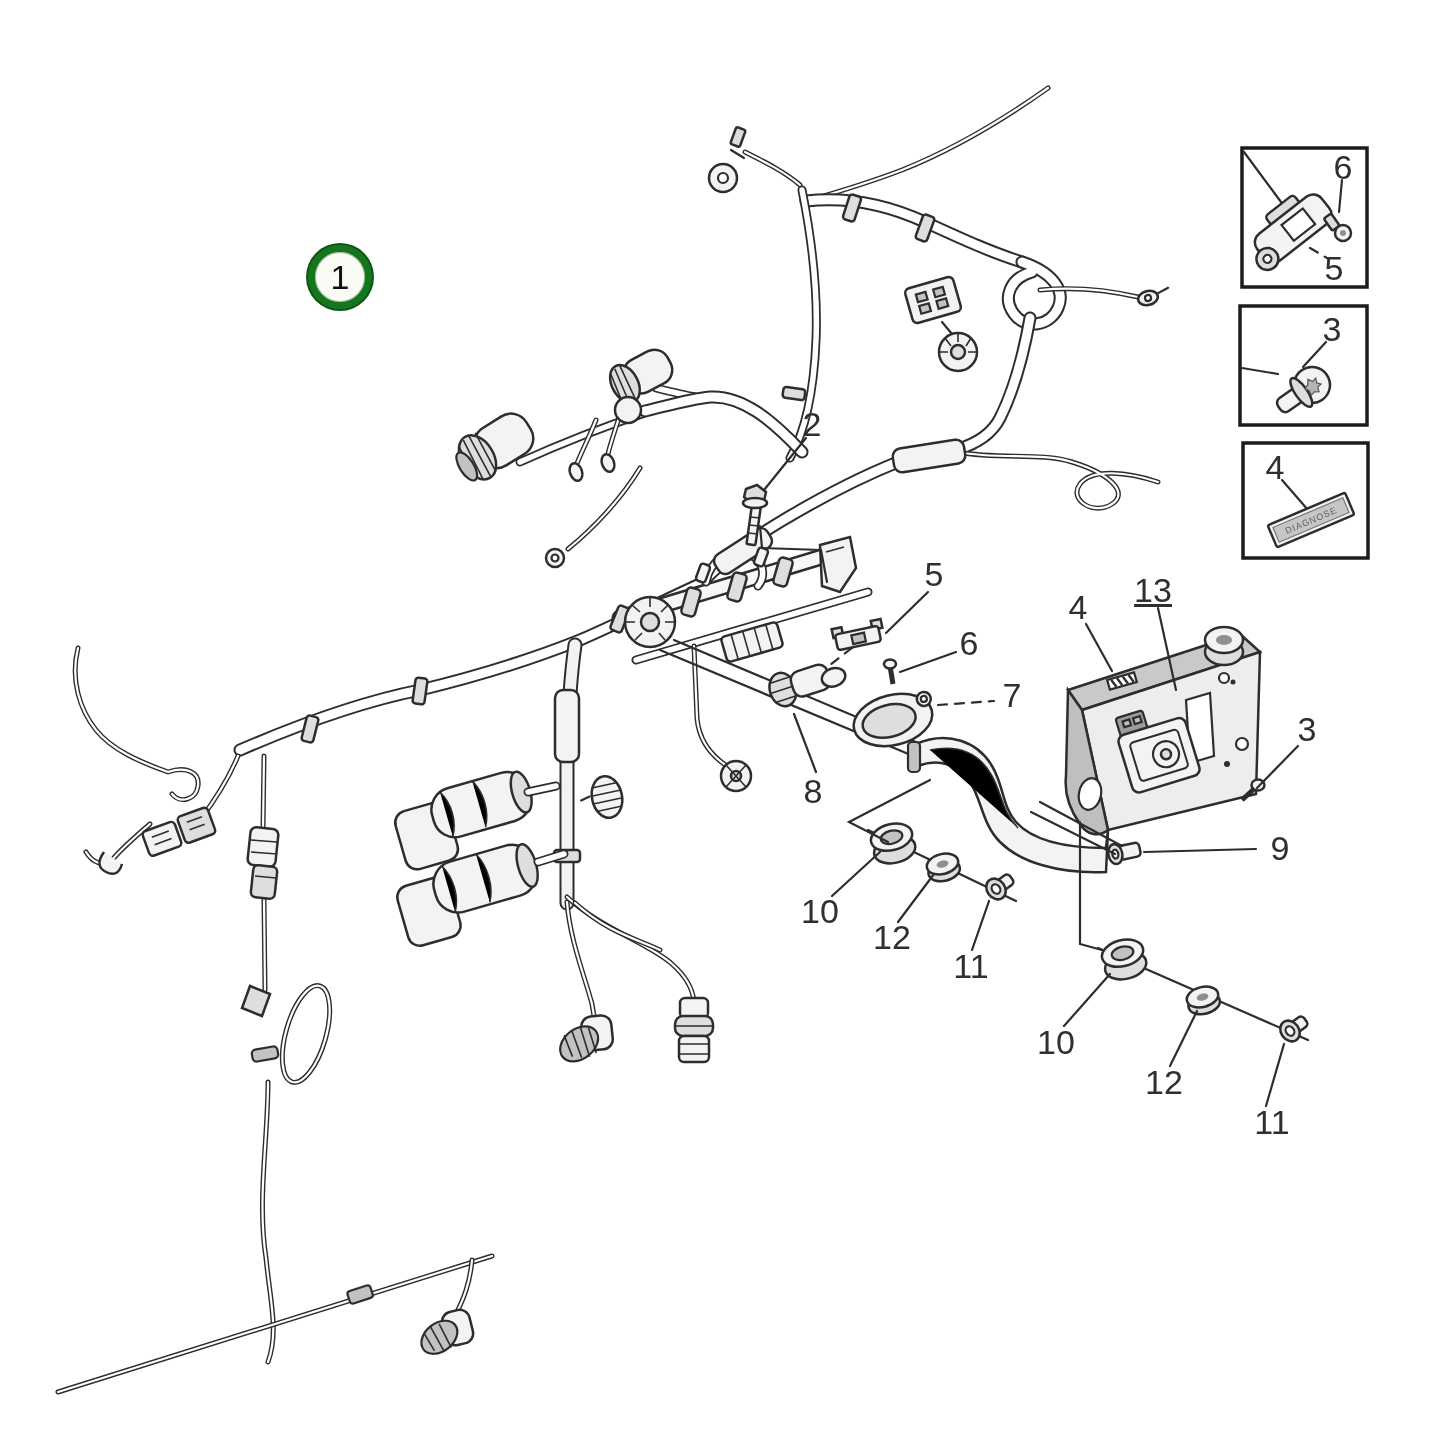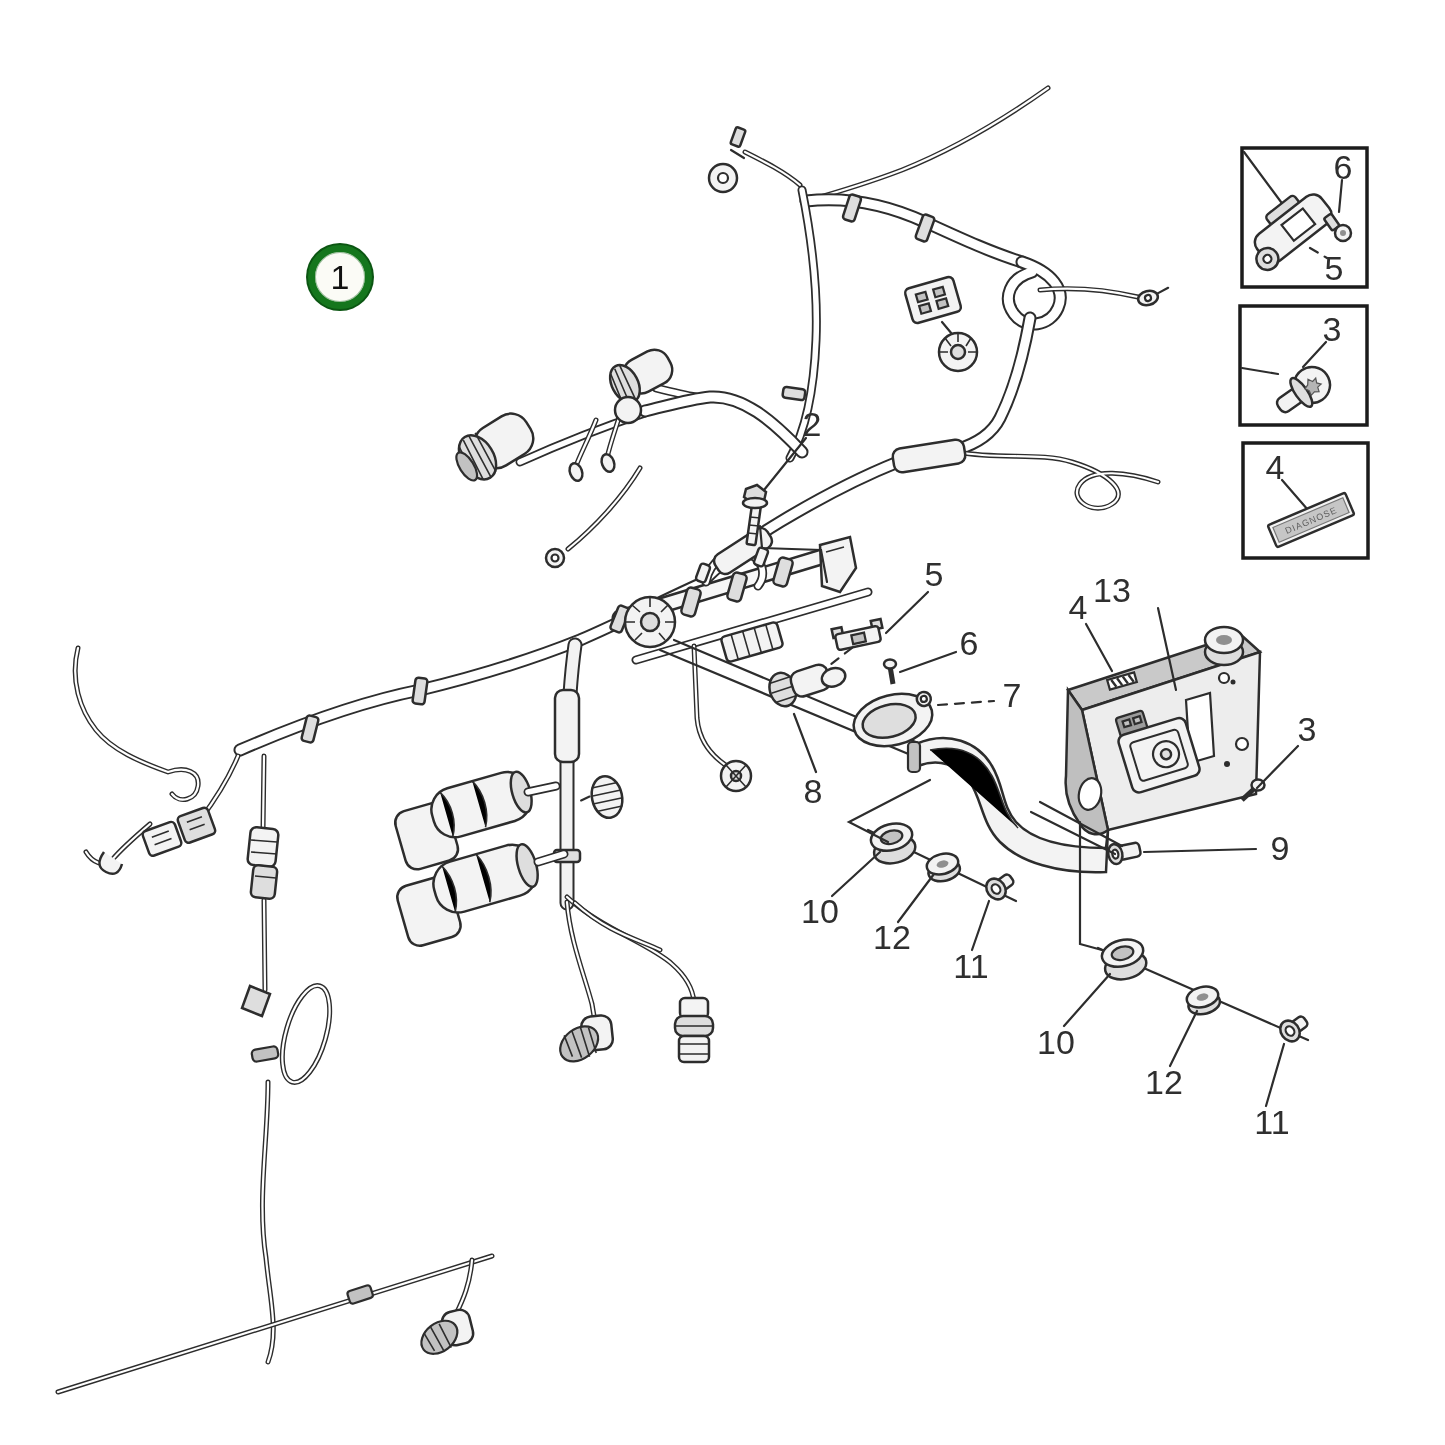--- a/index.html
+++ b/index.html
@@ -456,21 +456,21 @@
 <div id="callout-layer">
   <div id="assembly-badge" style="left: 340px; top: 277px;">
     <span>1</span>
   </div>
 <span class="callout" style="left: 812px; top: 424px;">2</span>
       <span class="callout" style="left: 934px; top: 574px;">5</span>
       <span class="callout" style="left: 969px; top: 643px;">6</span>
       <span class="callout" style="left: 1012px; top: 695px;">7</span>
       <span class="callout" style="left: 813px; top: 791px;">8</span>
       <span class="callout" style="left: 1078px; top: 607px;">4</span>
-      <span class="callout" style="left: 1112px; top: 590px;">13</span>
+      <span class="callout" style="left: 1153px; top: 590px; text-decoration: underline;">13</span>
       <span class="callout" style="left: 1307px; top: 729px;">3</span>
       <span class="callout" style="left: 1280px; top: 848px;">9</span>
       <span class="callout" style="left: 820px; top: 911px;">10</span>
       <span class="callout" style="left: 892px; top: 937px;">12</span>
       <span class="callout" style="left: 971px; top: 966px;">11</span>
       <span class="callout" style="left: 1056px; top: 1042px;">10</span>
       <span class="callout" style="left: 1164px; top: 1082px;">12</span>
       <span class="callout" style="left: 1272px; top: 1122px;">11</span>
       <span class="callout" style="left: 1343px; top: 167px;">6</span>
       <span class="callout" style="left: 1334px; top: 268px;">5</span>

